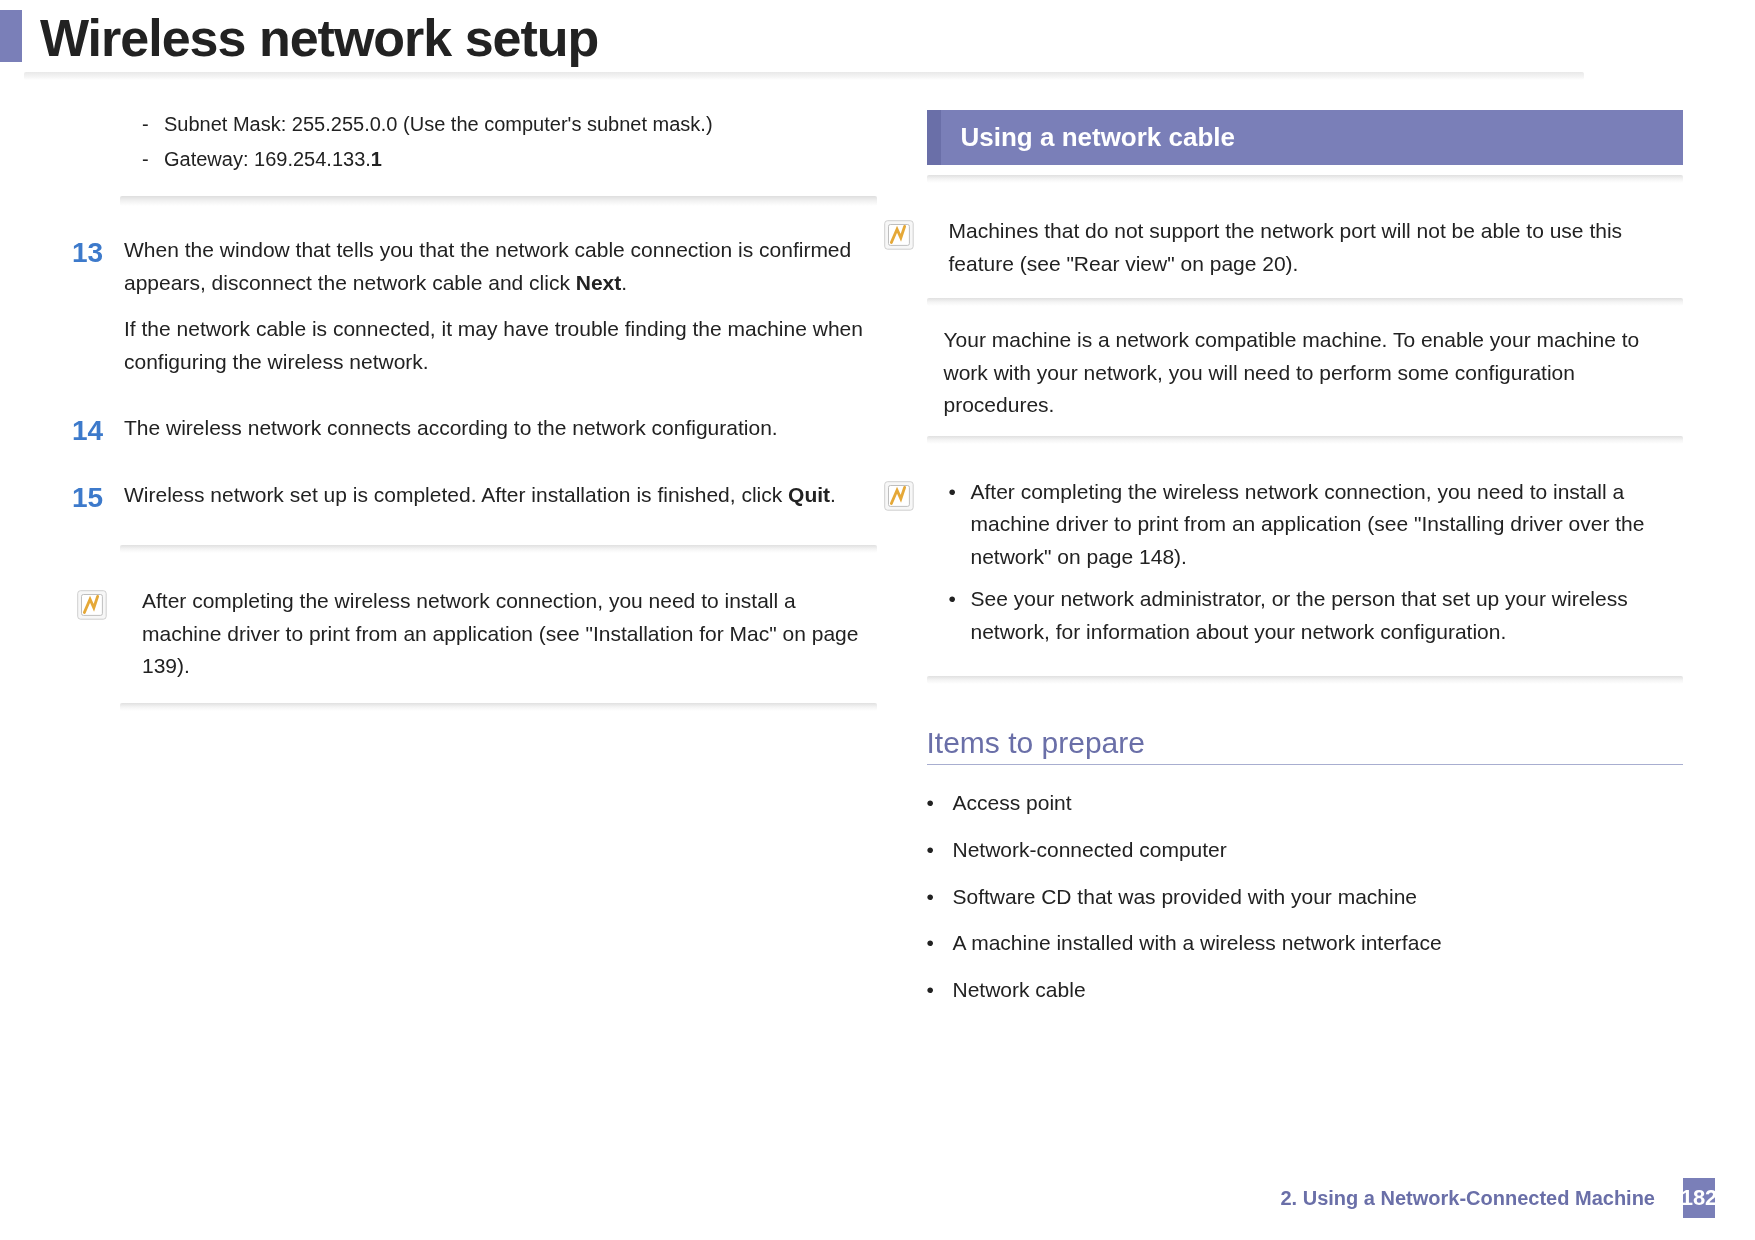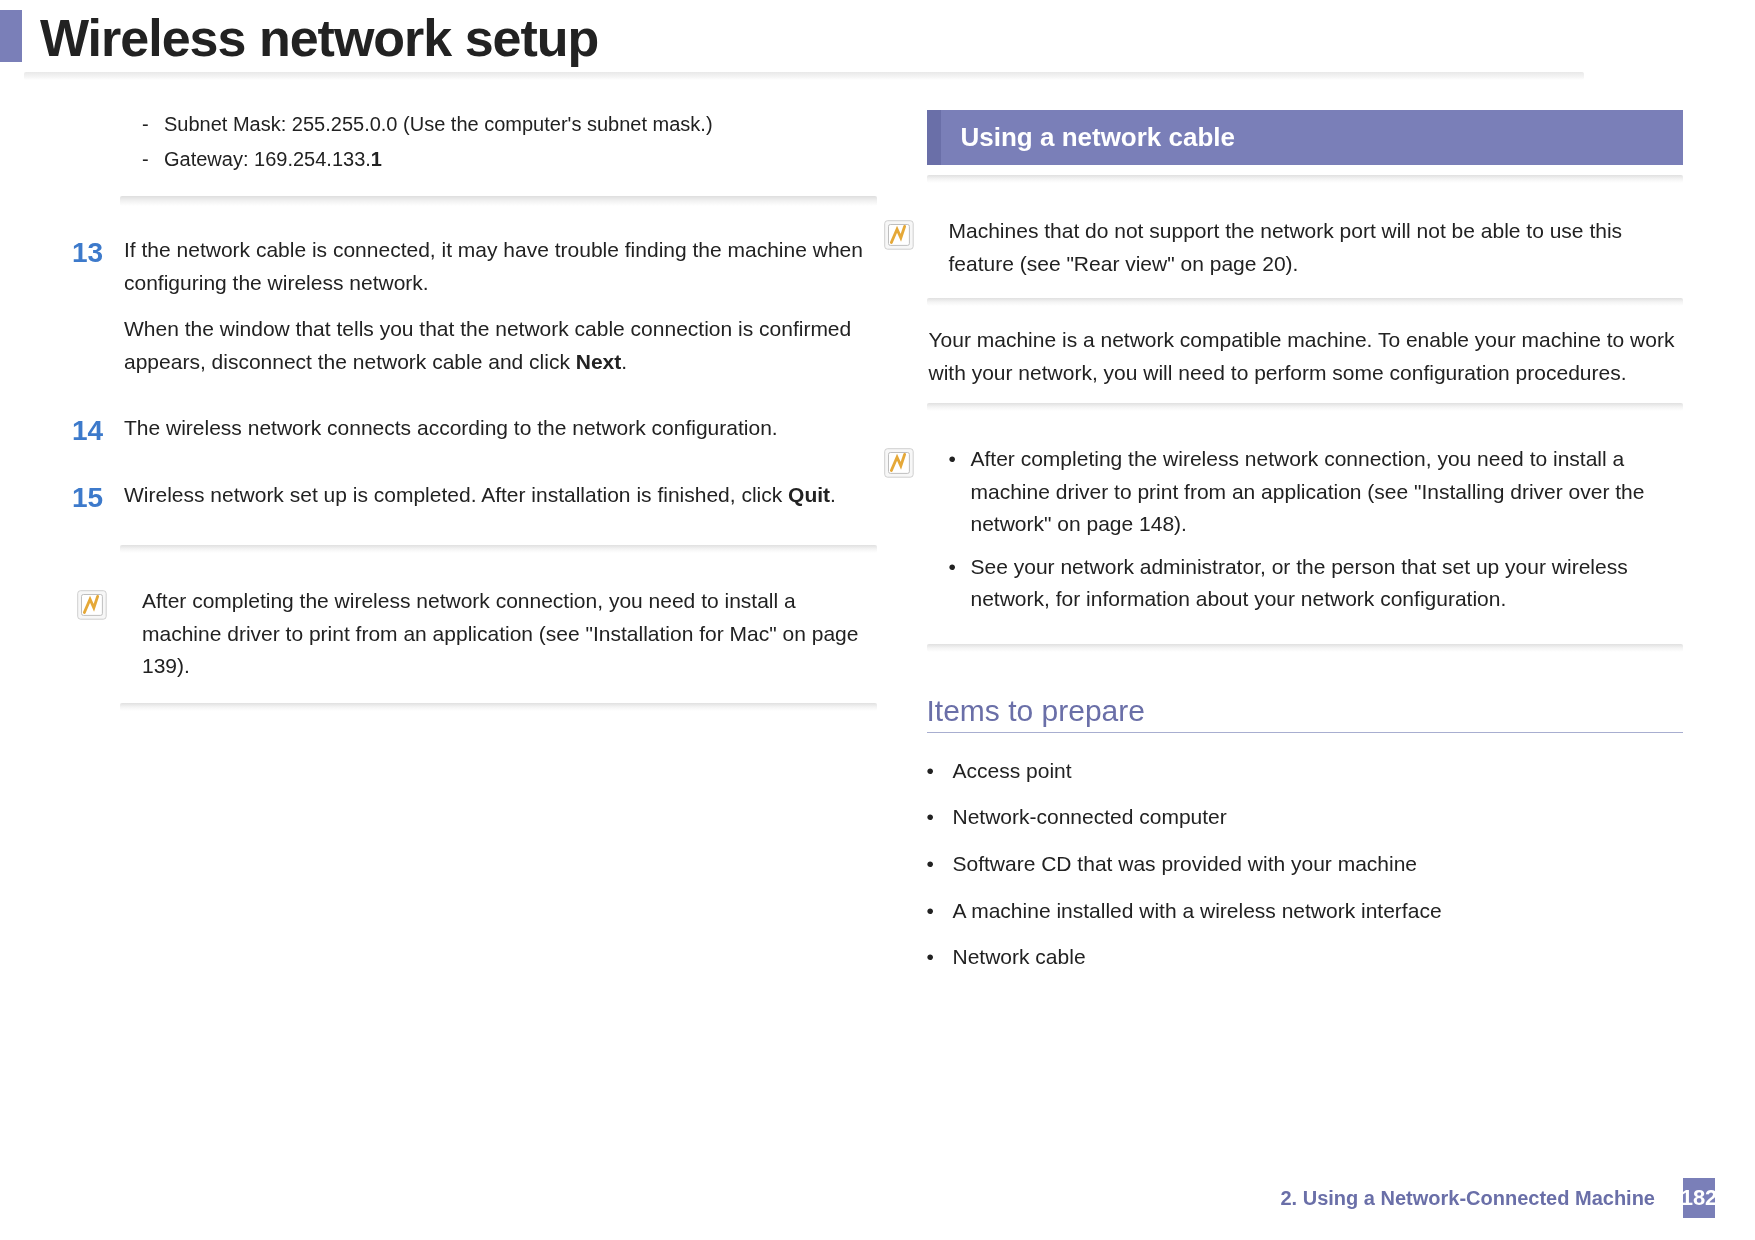--- a/index.html
+++ b/index.html
@@ -127,21 +127,21 @@
     padding: 12px 20px;
     margin-bottom: 2px;
   }
   .section-banner-wrap {
     border-left: 14px solid #6a6fa8;
   }
   .para {
     font-size: 21px;
     line-height: 1.55;
     color: #222;
-    margin: 14px 2px;
+    margin: 14px 17px;
   }
   .sub-heading {
     color: #6a6fa8;
     font-size: 30px;
     font-weight: 400;
     margin: 42px 0 4px 0;
   }
   .thin-rule {
     border-bottom: 1.5px solid #a8aed0;
     margin-bottom: 22px;
@@ -208,24 +208,24 @@
         <span class="txt">
           <span>Gateway: 169.254.133.</span><b>1</b>
         </span>
       </div>
 
       <div class="hr-shadow"></div>
 
       <div class="num-step">
         <div class="num">13</div>
         <div class="body">
-          <p>If the network cable is connected, it may have trouble finding the machine when configuring the wireless network.</p>
           <p>
             <span>When the window that tells you that the network cable connection is confirmed appears, disconnect the network cable and click </span><b>Next</b><span>.</span>
           </p>
+          <p>If the network cable is connected, it may have trouble finding the machine when configuring the wireless network.</p>
         </div>
       </div>
 
       <div class="num-step">
         <div class="num">14</div>
         <div class="body">
           <p>The wireless network connects according to the network configuration.</p>
         </div>
       </div>
 

